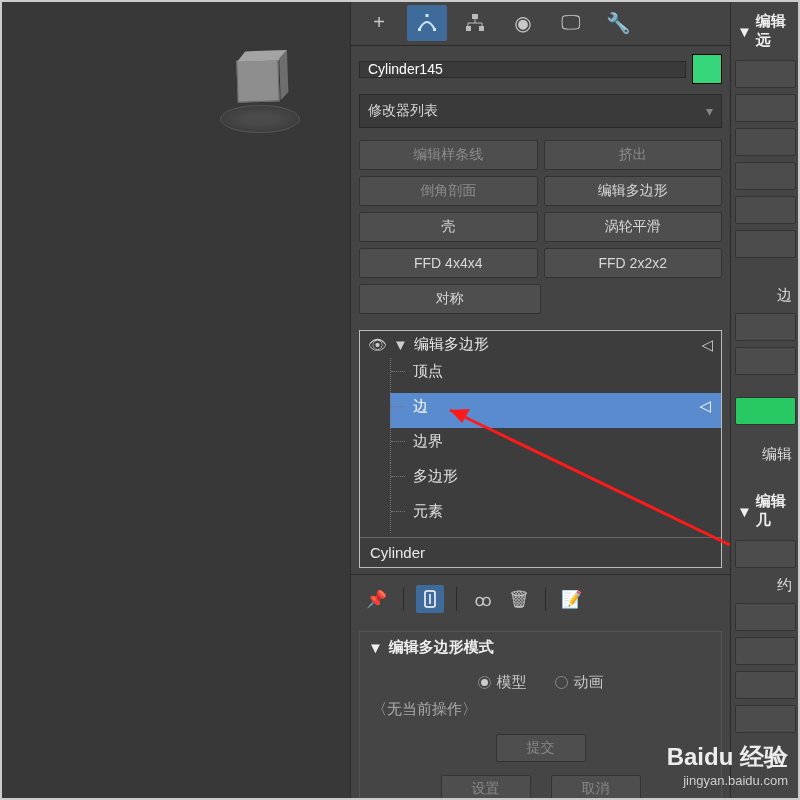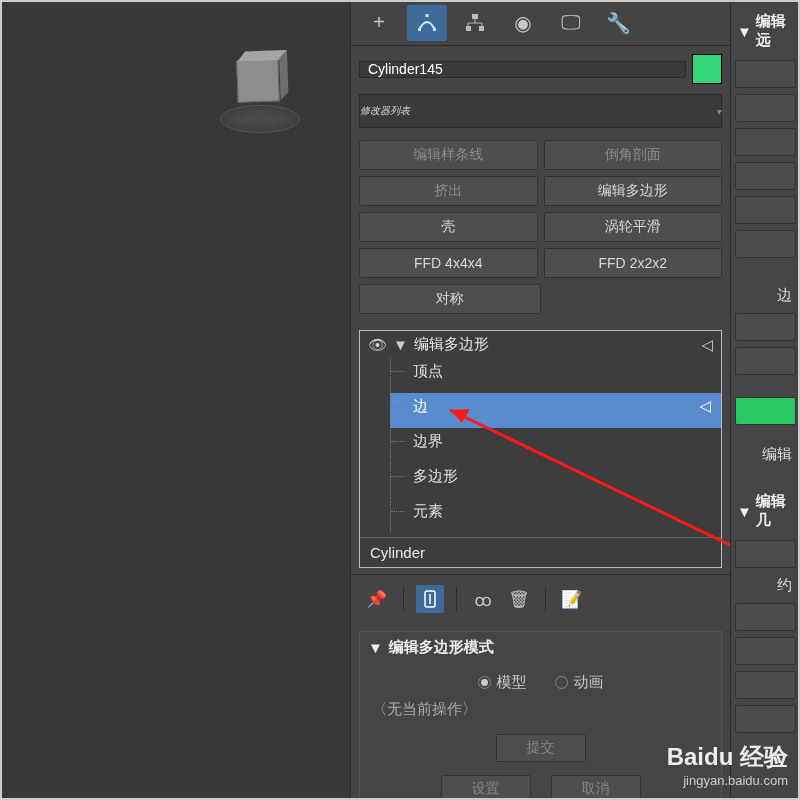--- a/index.html
+++ b/index.html
@@ -13,21 +13,21 @@
 
   .panel { position: absolute; left: 350px; top: 0; width: 380px; height: 800px; background: #444444; border-left: 1px solid #2a2a2a; padding: 0; }
   .toolstrip { height: 46px; display: flex; gap: 8px; align-items: center; padding: 4px 8px; border-bottom: 1px solid #2a2a2a; }
   .ts-btn { width: 40px; height: 36px; display: flex; align-items: center; justify-content: center; color: #c8c8c8; font-size: 20px; border-radius: 2px; }
   .ts-btn.sel { background: #3f6b9b; }
 
   .name-row { display: flex; align-items: center; gap: 6px; padding: 8px 8px 4px 8px; }
   .name-input { flex: 1; height: 17px; background: #3a3a3a; border: 1px solid #2a2a2a; color: #fff; padding: 0 8px; font-size: 14px; }
   .color-swatch { width: 30px; height: 30px; background: #35d67a; border: 1px solid #000; }
 
-  .dropdown { margin: 6px 8px; height: 34px; background: #3a3a3a; border: 1px solid #2a2a2a; display: flex; align-items: center; padding: 0 0; font-size: 10px; color: #d8d8d8; justify-content: space-between; font-style: italic; }
+  .dropdown { margin: 6px 8px; height: 34px; background: #3a3a3a; border: 1px solid #2a2a2a; display: flex; align-items: center; padding: 0 8px; font-size: 14px; color: #d8d8d8; justify-content: space-between; }
   .chev::after { content: "▾"; color: #888; }
 
   .btn-grid { padding: 6px 8px; display: grid; grid-template-columns: 1fr 1fr; gap: 6px; }
   .mbtn { height: 30px; background: #4e4e4e; border: 1px solid #333; color: #8c8c8c; display: flex; align-items: center; justify-content: center; font-size: 14px; border-radius: 2px; }
   .mbtn.enabled { color: #d8d8d8; }
   .mbtn.full { grid-column: 1 / span 2; width: 50%; justify-self: start; }
 
   .stack-panel { margin: 10px 8px 6px 8px; border: 1px solid #bbb; background: #3d3d3d; }
   .stack-header { display: flex; align-items: center; gap: 6px; padding: 4px 8px; font-size: 15px; color: #e8e8e8; }
   .stack-header .eye { color: #ccc; }
@@ -108,22 +108,22 @@
     <div class="color-swatch"></div>
   </div>
 
   <div class="dropdown">
     <span>修改器列表</span>
     <span class="chev"></span>
   </div>
 
   <div class="btn-grid">
     <div class="mbtn">编辑样条线</div>
+    <div class="mbtn">挤出</div>
     <div class="mbtn">倒角剖面</div>
-    <div class="mbtn">挤出</div>
     <div class="mbtn enabled">编辑多边形</div>
     <div class="mbtn enabled">壳</div>
     <div class="mbtn enabled">涡轮平滑</div>
     <div class="mbtn enabled">FFD 4x4x4</div>
     <div class="mbtn enabled">FFD 2x2x2</div>
     <div class="mbtn enabled full">对称</div>
   </div>
 
   <div class="stack-panel">
     <div class="stack-header">

